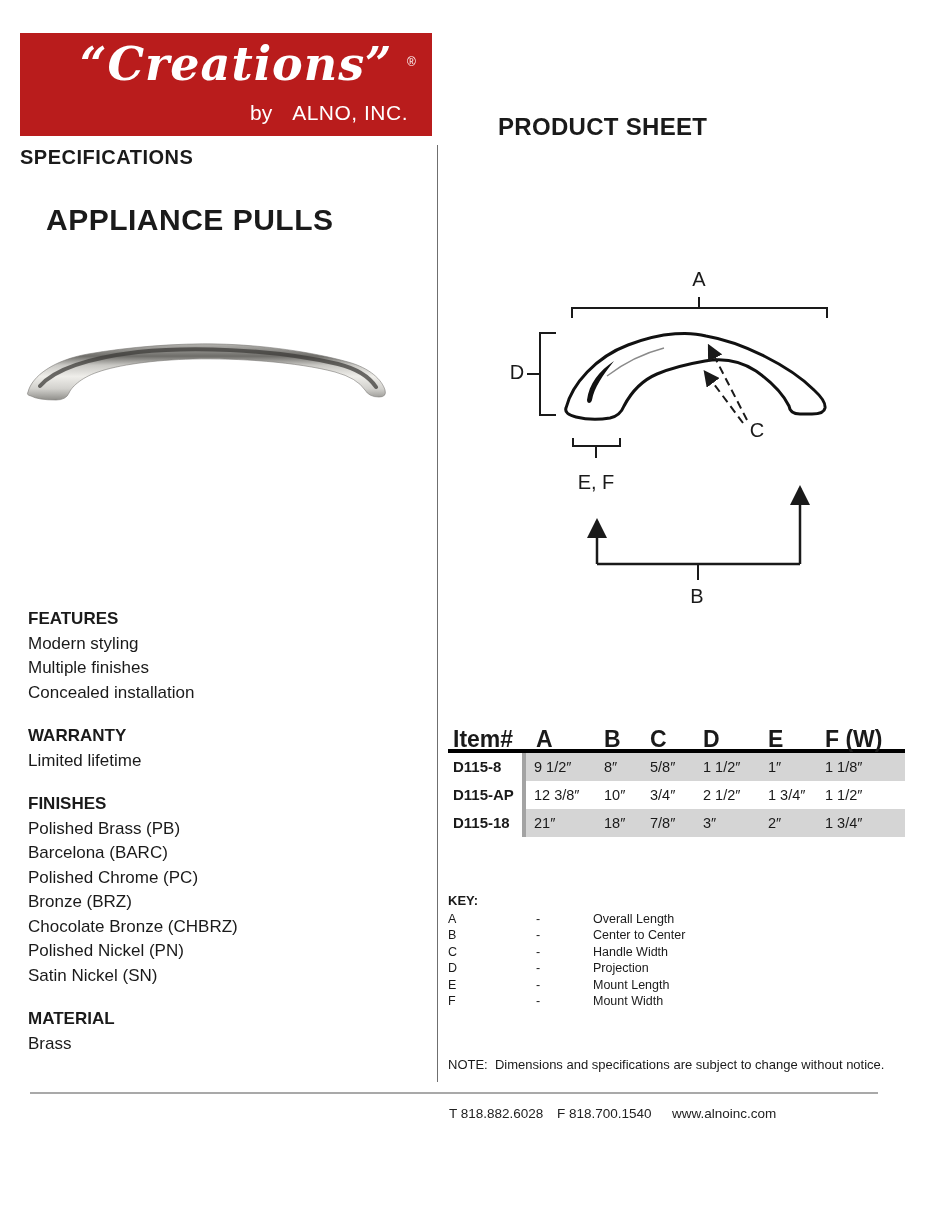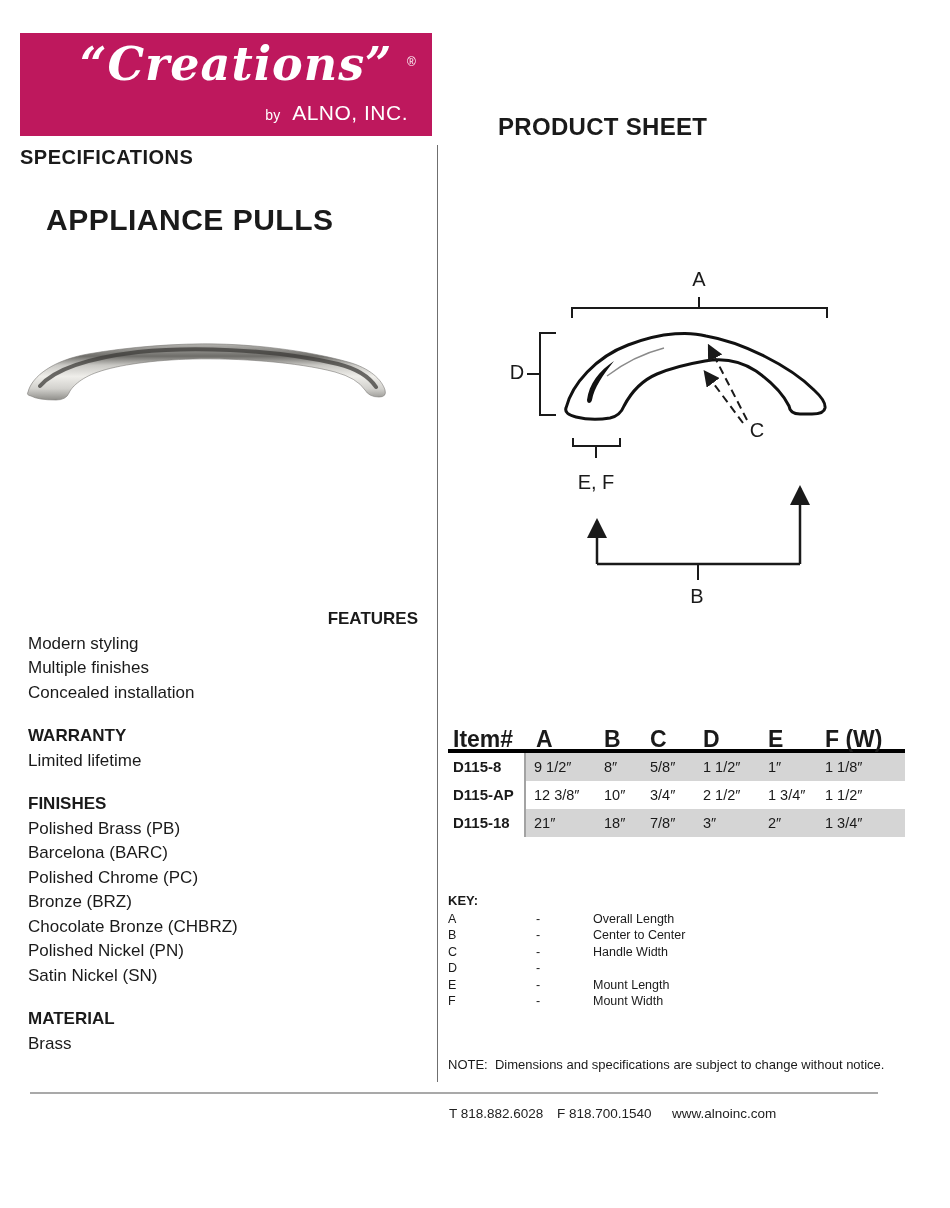--- a/index.html
+++ b/index.html
@@ -4,39 +4,39 @@
 <style>
   * { margin:0; padding:0; box-sizing:border-box; }
   html,body { background:#e8e8e8; }
   .page {
     position:relative; width:950px; height:1208px; background:#ffffff;
     font-family:"Liberation Sans", sans-serif; color:#1a1a1a; overflow:hidden;
     margin:0 auto;
   }
 
   
-  .logo-box { position:absolute; left:20px; top:33px; width:412px; height:103px; background:#be185d; }
+  .logo-box { position:absolute; left:20px; top:33px; width:412px; height:103px; background:#b91c1c; }
   .logo-script {
     position:absolute; left:60px; top:0px; color:#ffffff;
     font-family:"DejaVu Serif", serif; font-style:italic; font-weight:700;
     font-size:46px; line-height:1.35; letter-spacing:1px;
   }
   .logo-reg { position:absolute; left:387px; top:22px; color:#ffffff; font-size:12px; font-weight:400; }
   .logo-byline { position:absolute; right:24px; top:68px; color:#ffffff; white-space:nowrap; }
-  .logo-byline .by { font-size:14px; margin-right:12px; }
+  .logo-byline .by { font-size:21px; margin-right:20px; }
   .logo-byline .co { font-size:21px; letter-spacing:0.5px; }
 
   
   .spec-heading { position:absolute; left:20px; top:146px; font-size:20px; font-weight:700; letter-spacing:0.5px; }
   .main-title { position:absolute; left:46px; top:203px; font-size:30px; font-weight:700; letter-spacing:0.5px; }
   .photo { position:absolute; left:18px; top:330px; width:402px; height:88px; }
 
   .left-sections { position:absolute; left:28px; top:607px; width:390px; font-size:17px; line-height:24.5px; }
   .sec-h { font-weight:700; margin-top:19px; }
-  .sec:first-child .sec-h { margin-top:0;text-align:right; }
+  .sec:first-child .sec-h { margin-top:0; }
 
   
   .v-divider { position:absolute; left:437px; top:145px; width:1px; height:937px; background:#6f6f6f; }
 
   
   .product-sheet { position:absolute; left:498px; top:113px; font-size:24px; font-weight:700; letter-spacing:0.3px; }
 
   .diagram { position:absolute; left:440px; top:266px; width:470px; height:345px; }
   .diagram svg { position:absolute; left:0; top:0; }
   .dim-label { position:absolute; width:44px; text-align:center; font-size:20px; color:#1a1a1a; white-space:nowrap; }
@@ -48,21 +48,21 @@
   .dim-label { position:absolute; }
 
   
   .spec-table { position:absolute; left:448px; top:727px; width:457px; }
   .t-head, .t-row { display:grid; grid-template-columns:78px 70px 46px 53px 65px 57px 88px; }
   .t-head { height:26px; line-height:24px; border-bottom:4px solid #000; font-size:23px; font-weight:700; }
   .t-head .h { padding-left:8px; }
   .t-head .h-item { padding-left:5px; }
   .t-head .h-a { padding-left:10px; }
   .t-row { height:28px; line-height:28px; }
-  .t-row .item { font-weight:700; font-size:15px; padding-left:5px; border-right:2px solid #a3a3a3; background:#fff; }
+  .t-row .item { font-weight:700; font-size:15px; padding-left:5px; border-right:4px solid #a3a3a3; background:#fff; }
   .t-row .val { font-size:14.5px; padding-left:8px; }
   .t-row .val-a { }
   .t-row.stripe .val { background:#d5d5d5; }
 
   
   .key { position:absolute; left:448px; top:893px; width:460px; }
   .key-title { font-size:13px; font-weight:700; margin-bottom:3px; }
   .key-row { display:grid; grid-template-columns:88px 57px auto; font-size:12.5px; line-height:16.4px; }
 
   .note { position:absolute; left:448px; top:1057px; font-size:13px; white-space:pre; }
@@ -249,20 +249,21 @@
       <span>Center to Center</span>
     </div>
     <div class="key-row">
       <span>C</span>
       <span>-</span>
       <span>Handle Width</span>
     </div>
     <div class="key-row">
       <span>D</span>
       <span>-</span>
+      <span>Projection</span>
     </div>
     <div class="key-row">
       <span>E</span>
       <span>-</span>
       <span>Mount Length</span>
     </div>
     <div class="key-row">
       <span>F</span>
       <span>-</span>
       <span>Mount Width</span>

